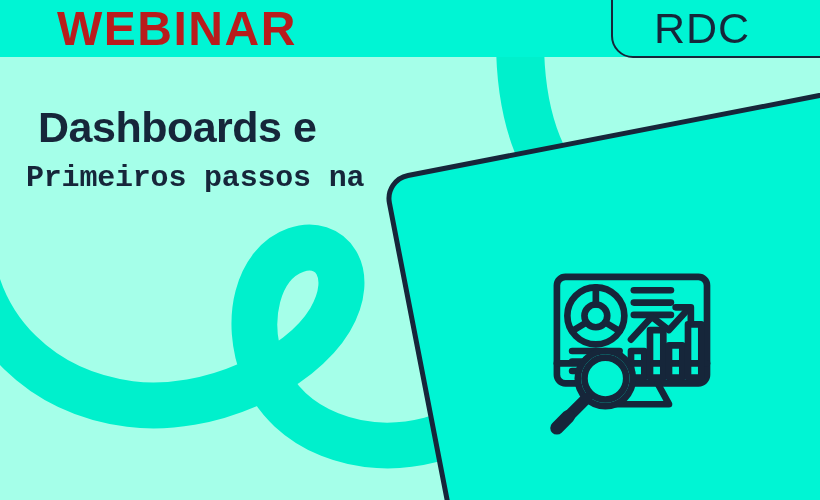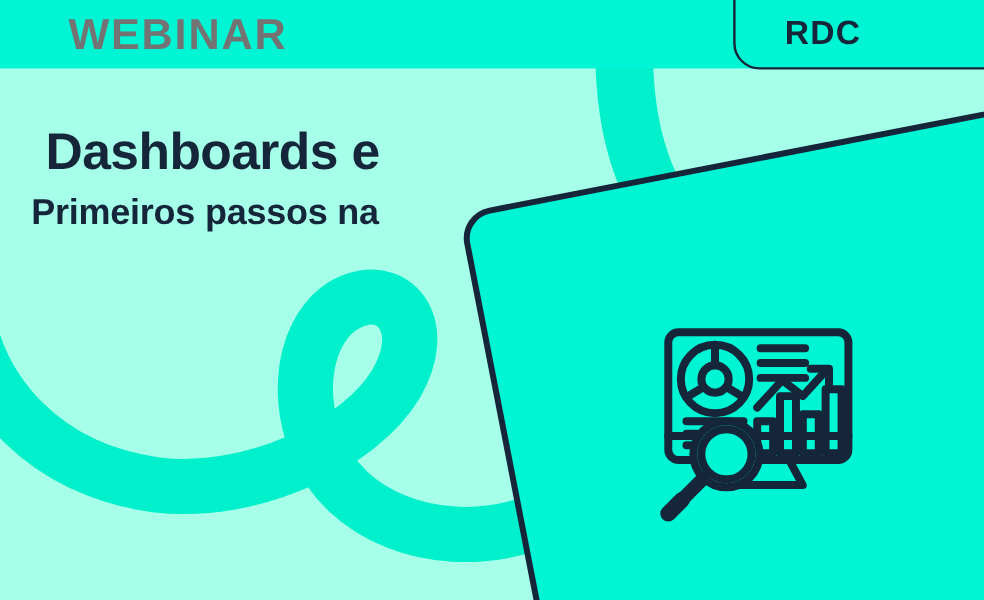--- a/index.html
+++ b/index.html
@@ -44,44 +44,44 @@
     left: 0;
     top: 0;
     width: 820px;
     height: 57px;
     background: #00f5d4;
   }
   .webinar-label {
     position: absolute;
     left: 57px;
     top: 6px;
-    font-size: 36px;
+    font-size: 48px;
     font-weight: 700;
     letter-spacing: 1.5px;
-    color: #737373;
+    color: #b91c1c;
     line-height: 46px;
     white-space: nowrap;
   }
   .rdc-badge {
     position: absolute;
     left: 611px;
     top: -24px;
     width: 232px;
     height: 82px;
     border: 2px solid #16263a;
     border-radius: 22px;
     background: #00f5d4;
     box-sizing: border-box;
   }
   .rdc-label {
     position: absolute;
     left: 654px;
     top: 4px;
-    font-size: 28px;
-    font-weight: 700;
+    font-size: 43px;
+    font-weight: 400;
     letter-spacing: 1px;
     color: #16263a;
     line-height: 48px;
     white-space: nowrap;
   }
 
   
   .title-block {
     position: absolute;
     left: 26px;
@@ -100,20 +100,21 @@
   .subtitle-line {
     font-size: 30px;
     font-weight: 600;
     color: #16263a;
     line-height: 38px;
     letter-spacing: -0.2px;
     white-space: nowrap;
   }
   .subtitle-block {
     margin-top: 8px;
+    font-family: Liberation Mono, monospace;
   }
 
   
   .dash-icon {
     position: absolute;
     left: 536px;
     top: 256px;
     width: 190px;
     height: 190px;
   }

